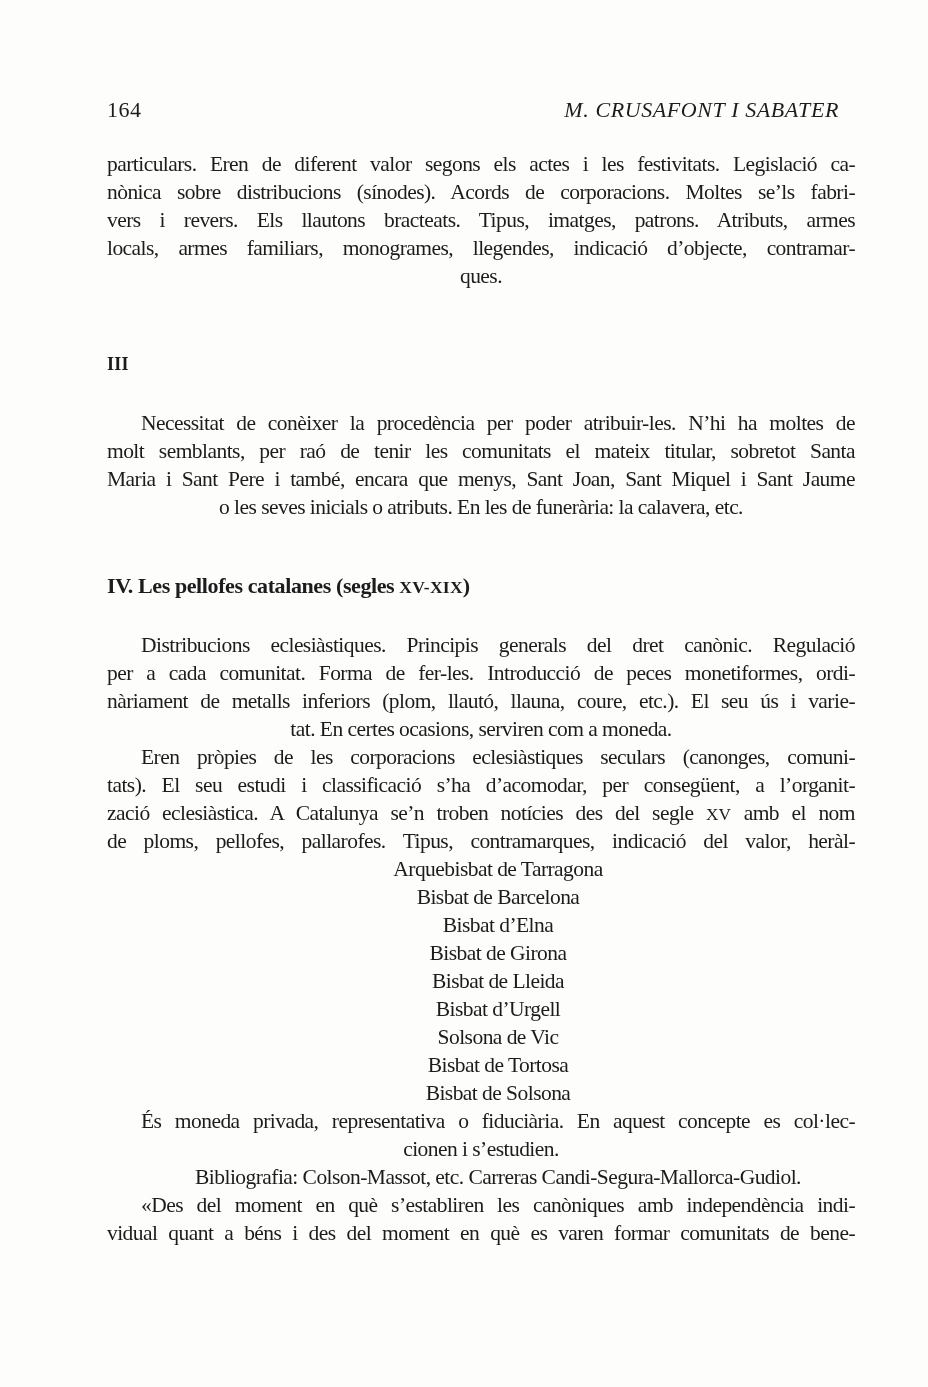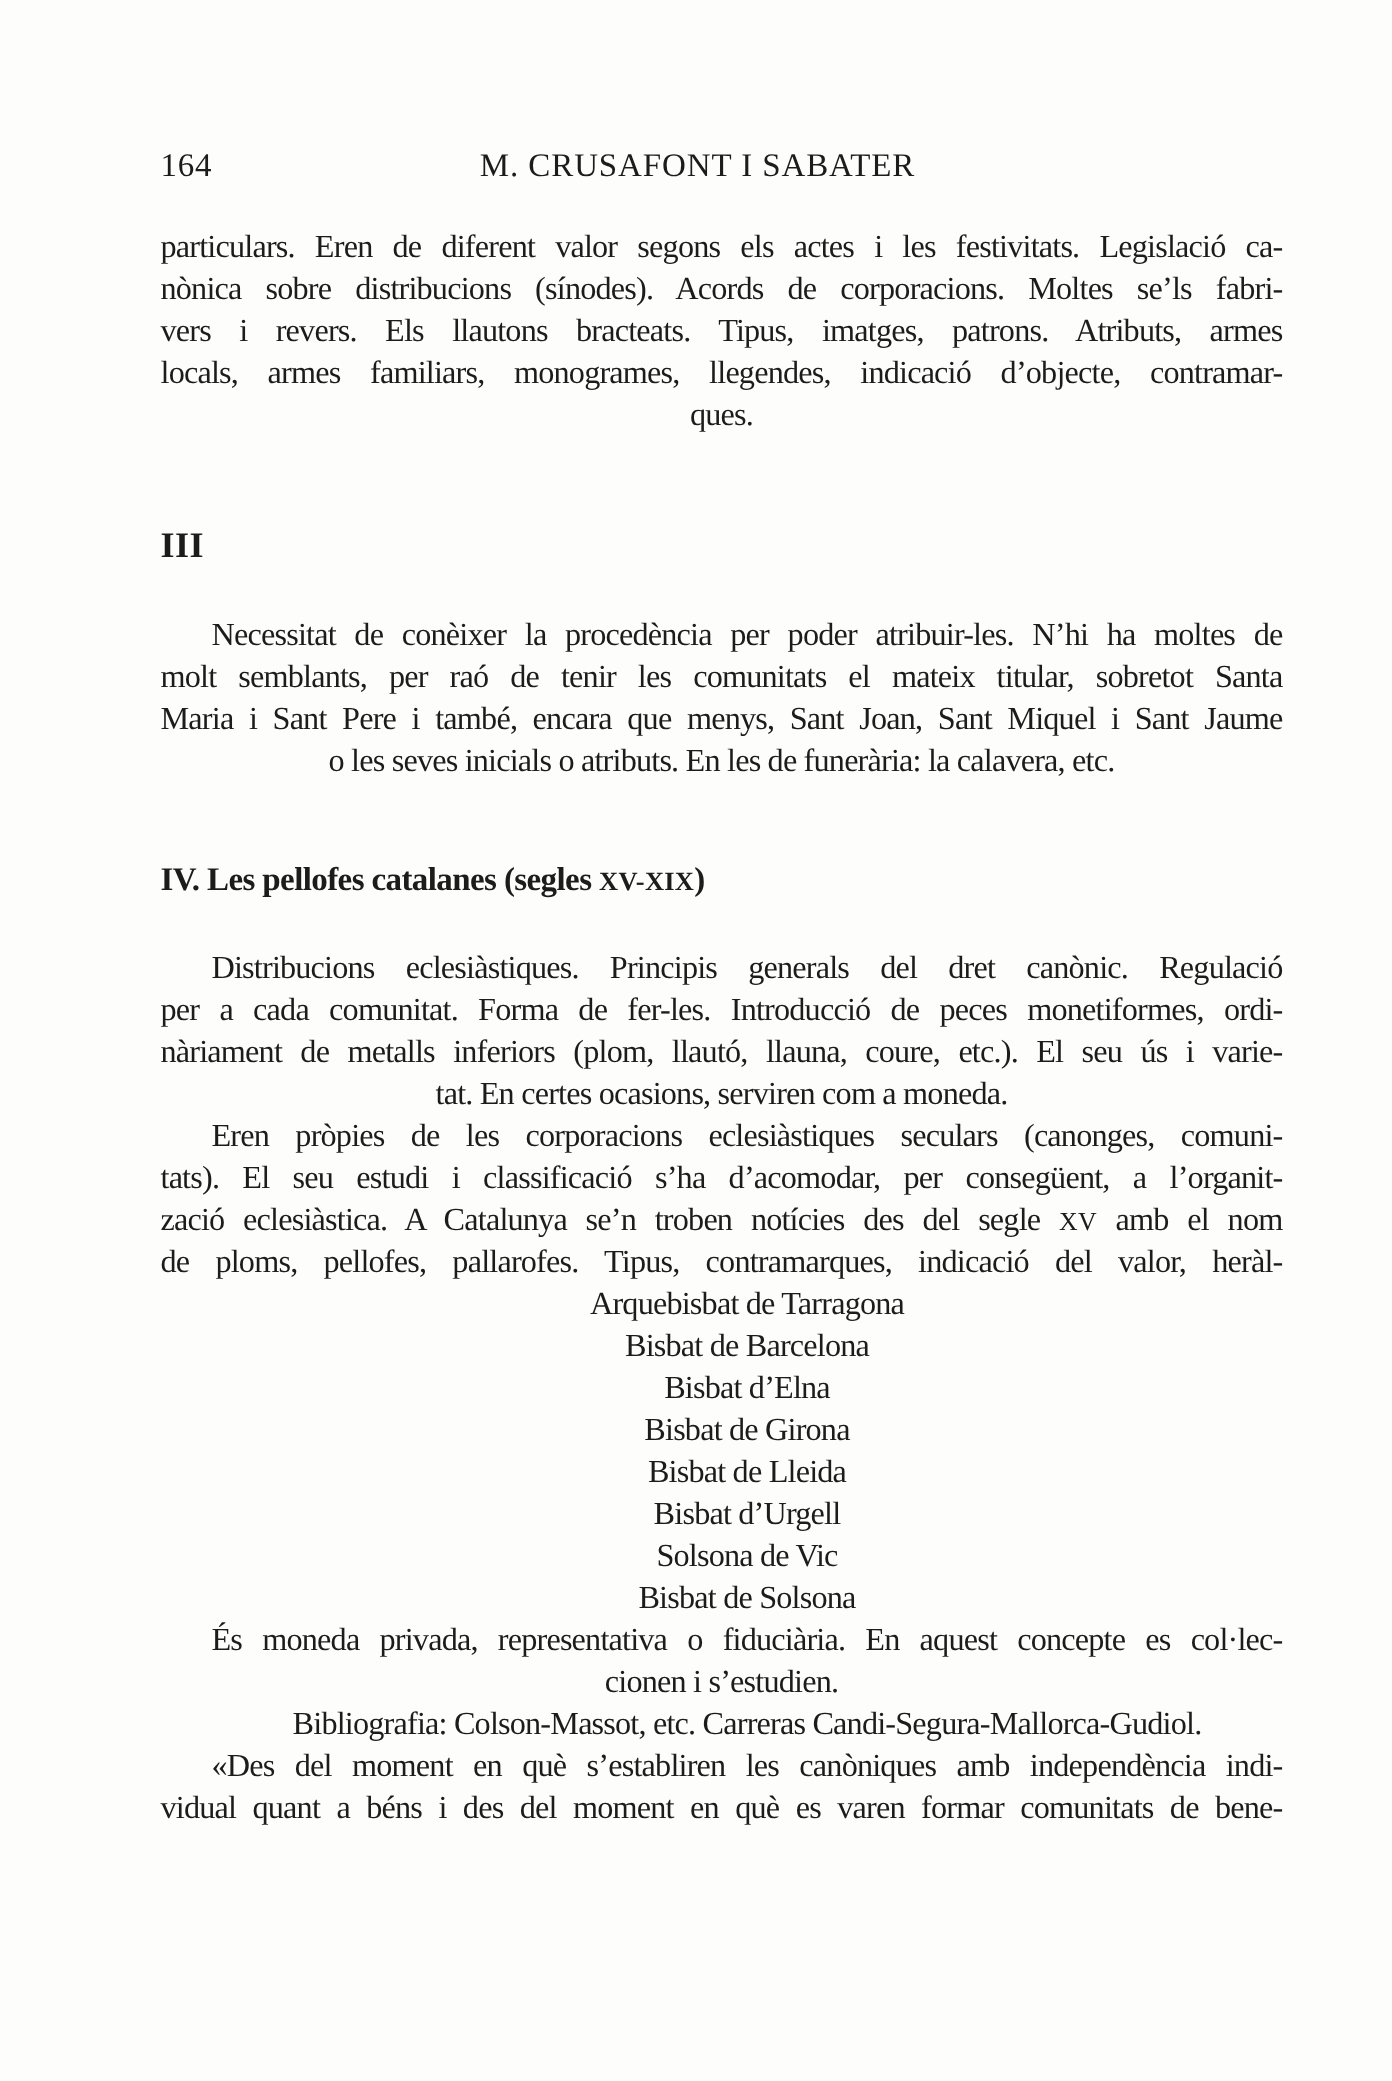--- a/index.html
+++ b/index.html
@@ -32,22 +32,23 @@
     top: 96px;
     font-size: 22px;
     line-height: 28px;
     letter-spacing: 0.5px;
   }
   .running-title {
     position: absolute;
     left: 0;
     right: 0;
     top: 96px;
-    text-align: center;
+    text-align: right;
     transform: translateX(-16px);
+    font-style: italic;
     font-size: 22px;
     line-height: 28px;
     letter-spacing: 0.6px;
   }
   .content {
     font-size: 21.5px;
     line-height: 28px;
     letter-spacing: -0.55px;
   }
   .ln {
@@ -61,21 +62,21 @@
     text-align-last: auto;
   }
   .ln.ind {
     padding-left: 34px;
   }
   .b-para { margin: 0; }
   .b-para.first { margin-top: 26px; }
   .b-section {
     margin-top: 60px;
     font-weight: bold;
-    font-size: 24px;
+    font-size: 18px;
     line-height: 28px;
     letter-spacing: 0.3px;
   }
   .b-section + .b-para { margin-top: 31px; }
   .b-heading {
     margin-top: 51px;
     font-weight: bold;
     font-size: 22px;
     line-height: 28px;
     letter-spacing: -0.4px;
@@ -125,20 +126,21 @@
         <div class="ln">de ploms, pellofes, pallarofes. Tipus, contramarques, indicació del valor, heràl-</div>
       </div>
       <div class="b-list">
         <div class="ln short ind">Arquebisbat de Tarragona</div>
         <div class="ln short ind">Bisbat de Barcelona</div>
         <div class="ln short ind">Bisbat d’Elna</div>
         <div class="ln short ind">Bisbat de Girona</div>
         <div class="ln short ind">Bisbat de Lleida</div>
         <div class="ln short ind">Bisbat d’Urgell</div>
         <div class="ln short ind">Solsona de Vic</div>
+        <div class="ln short ind">Bisbat de Tortosa</div>
         <div class="ln short ind">Bisbat de Solsona</div>
       </div>
       <div class="b-para">
         <div class="ln ind">És moneda privada, representativa o fiduciària. En aquest concepte es col·lec-</div>
         <div class="ln short">cionen i s’estudien.</div>
       </div>
       <div class="b-para">
         <div class="ln short ind">Bibliografia: Colson-Massot, etc. Carreras Candi-Segura-Mallorca-Gudiol.</div>
       </div>
       <div class="b-para">

